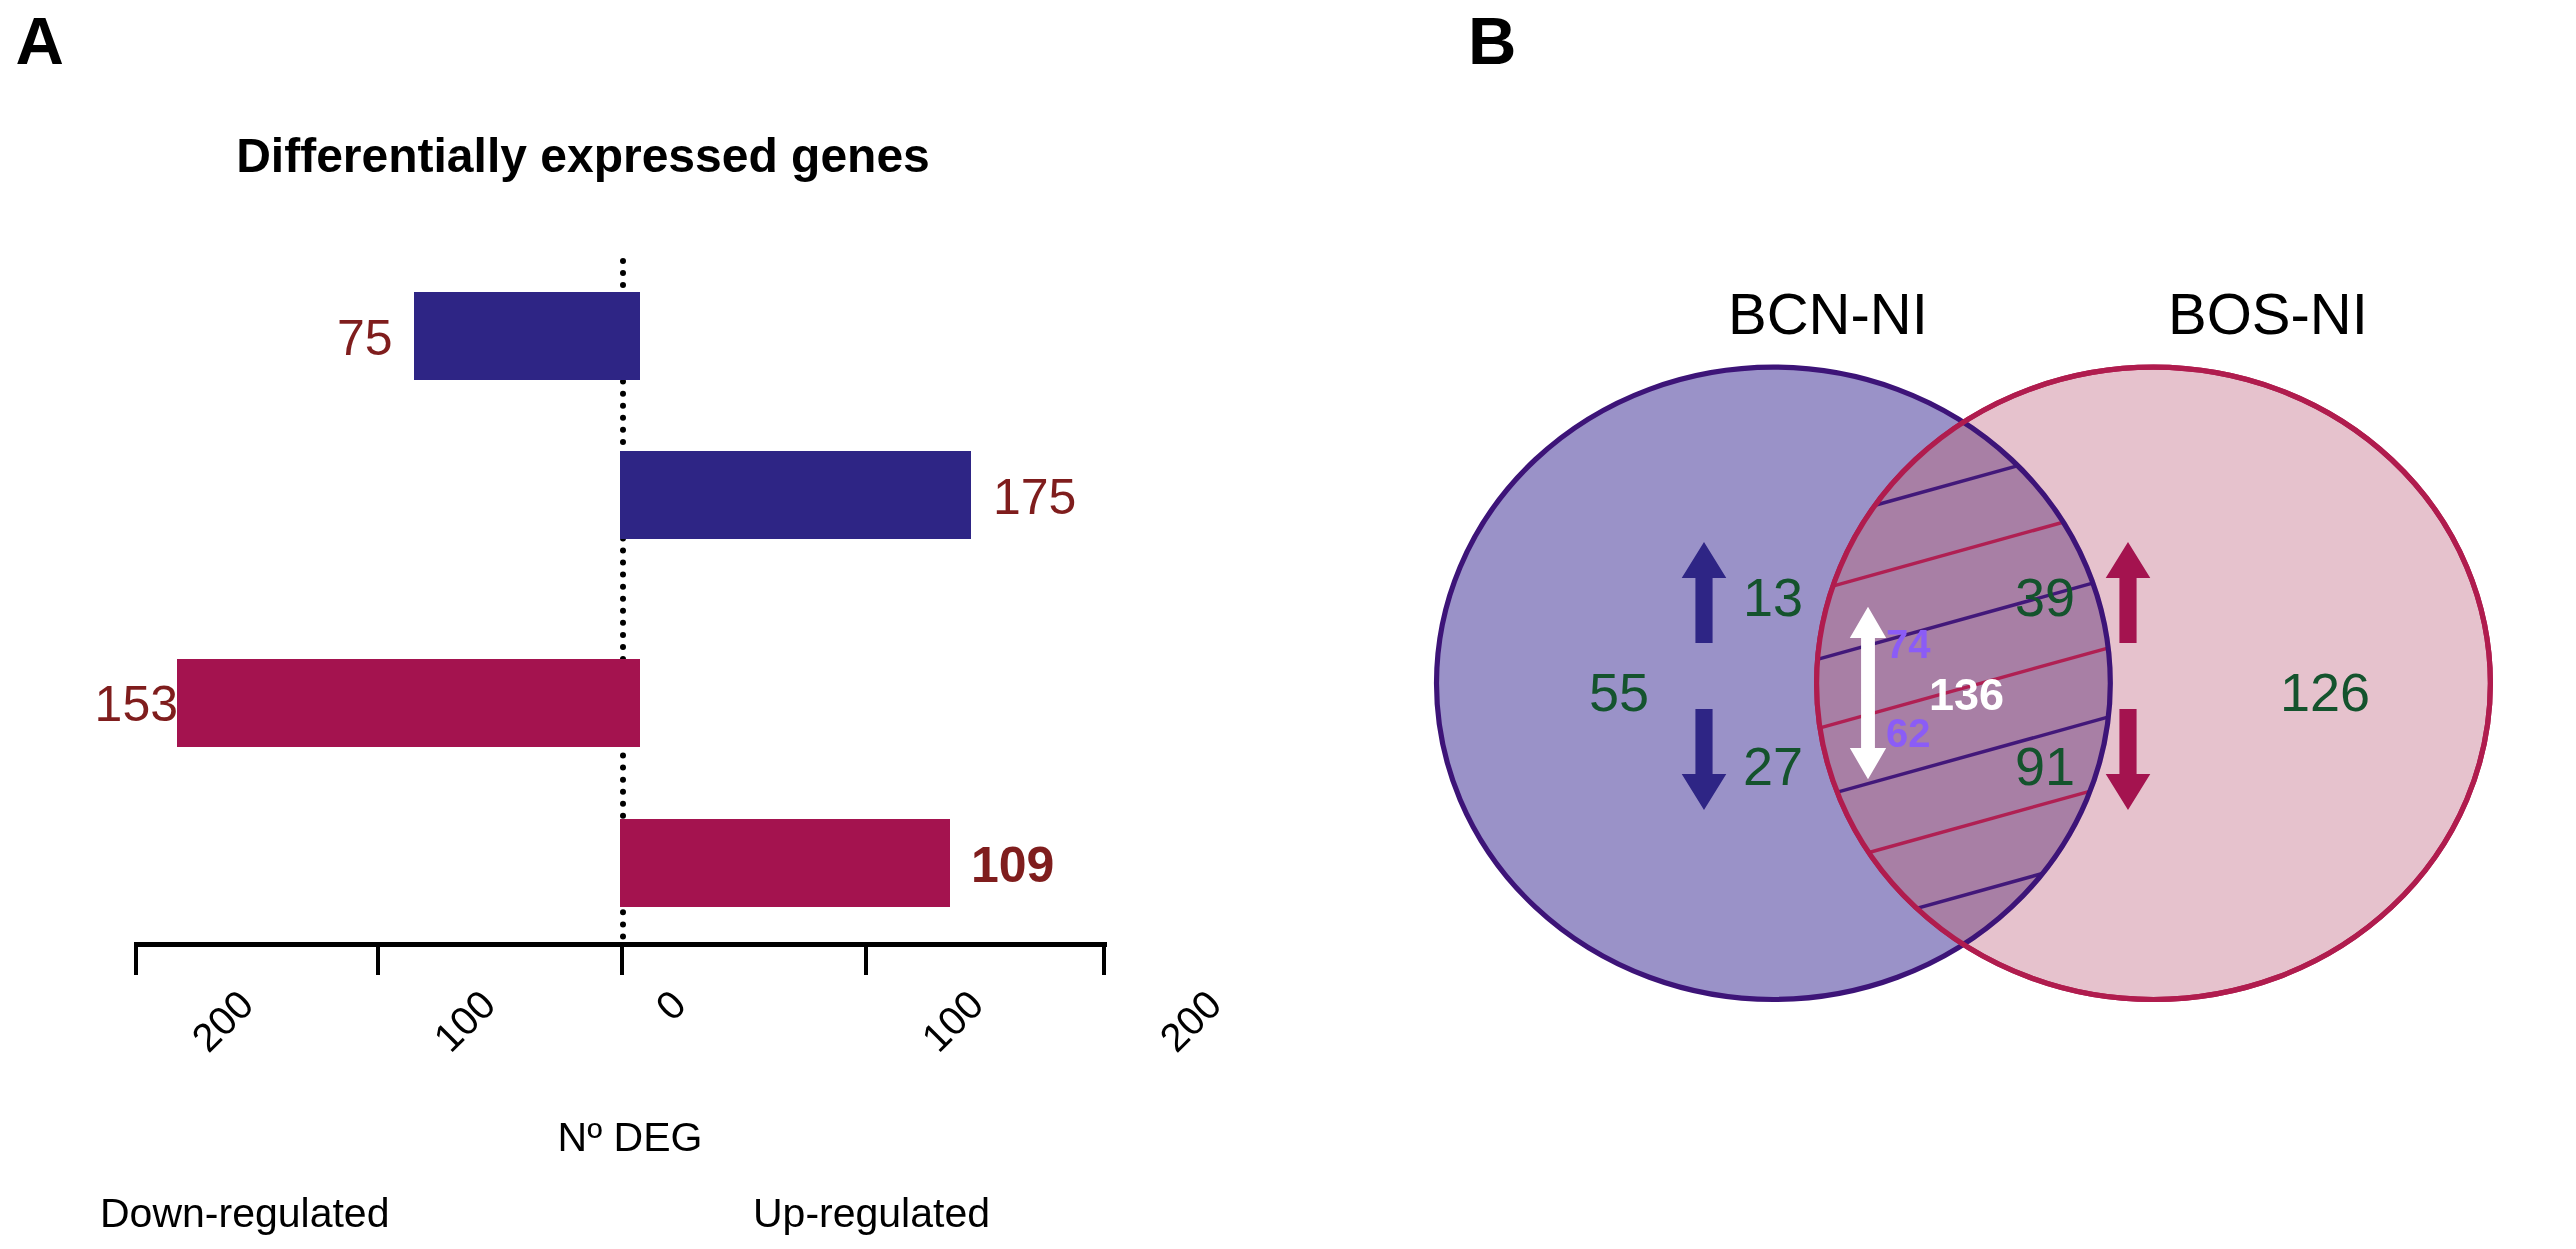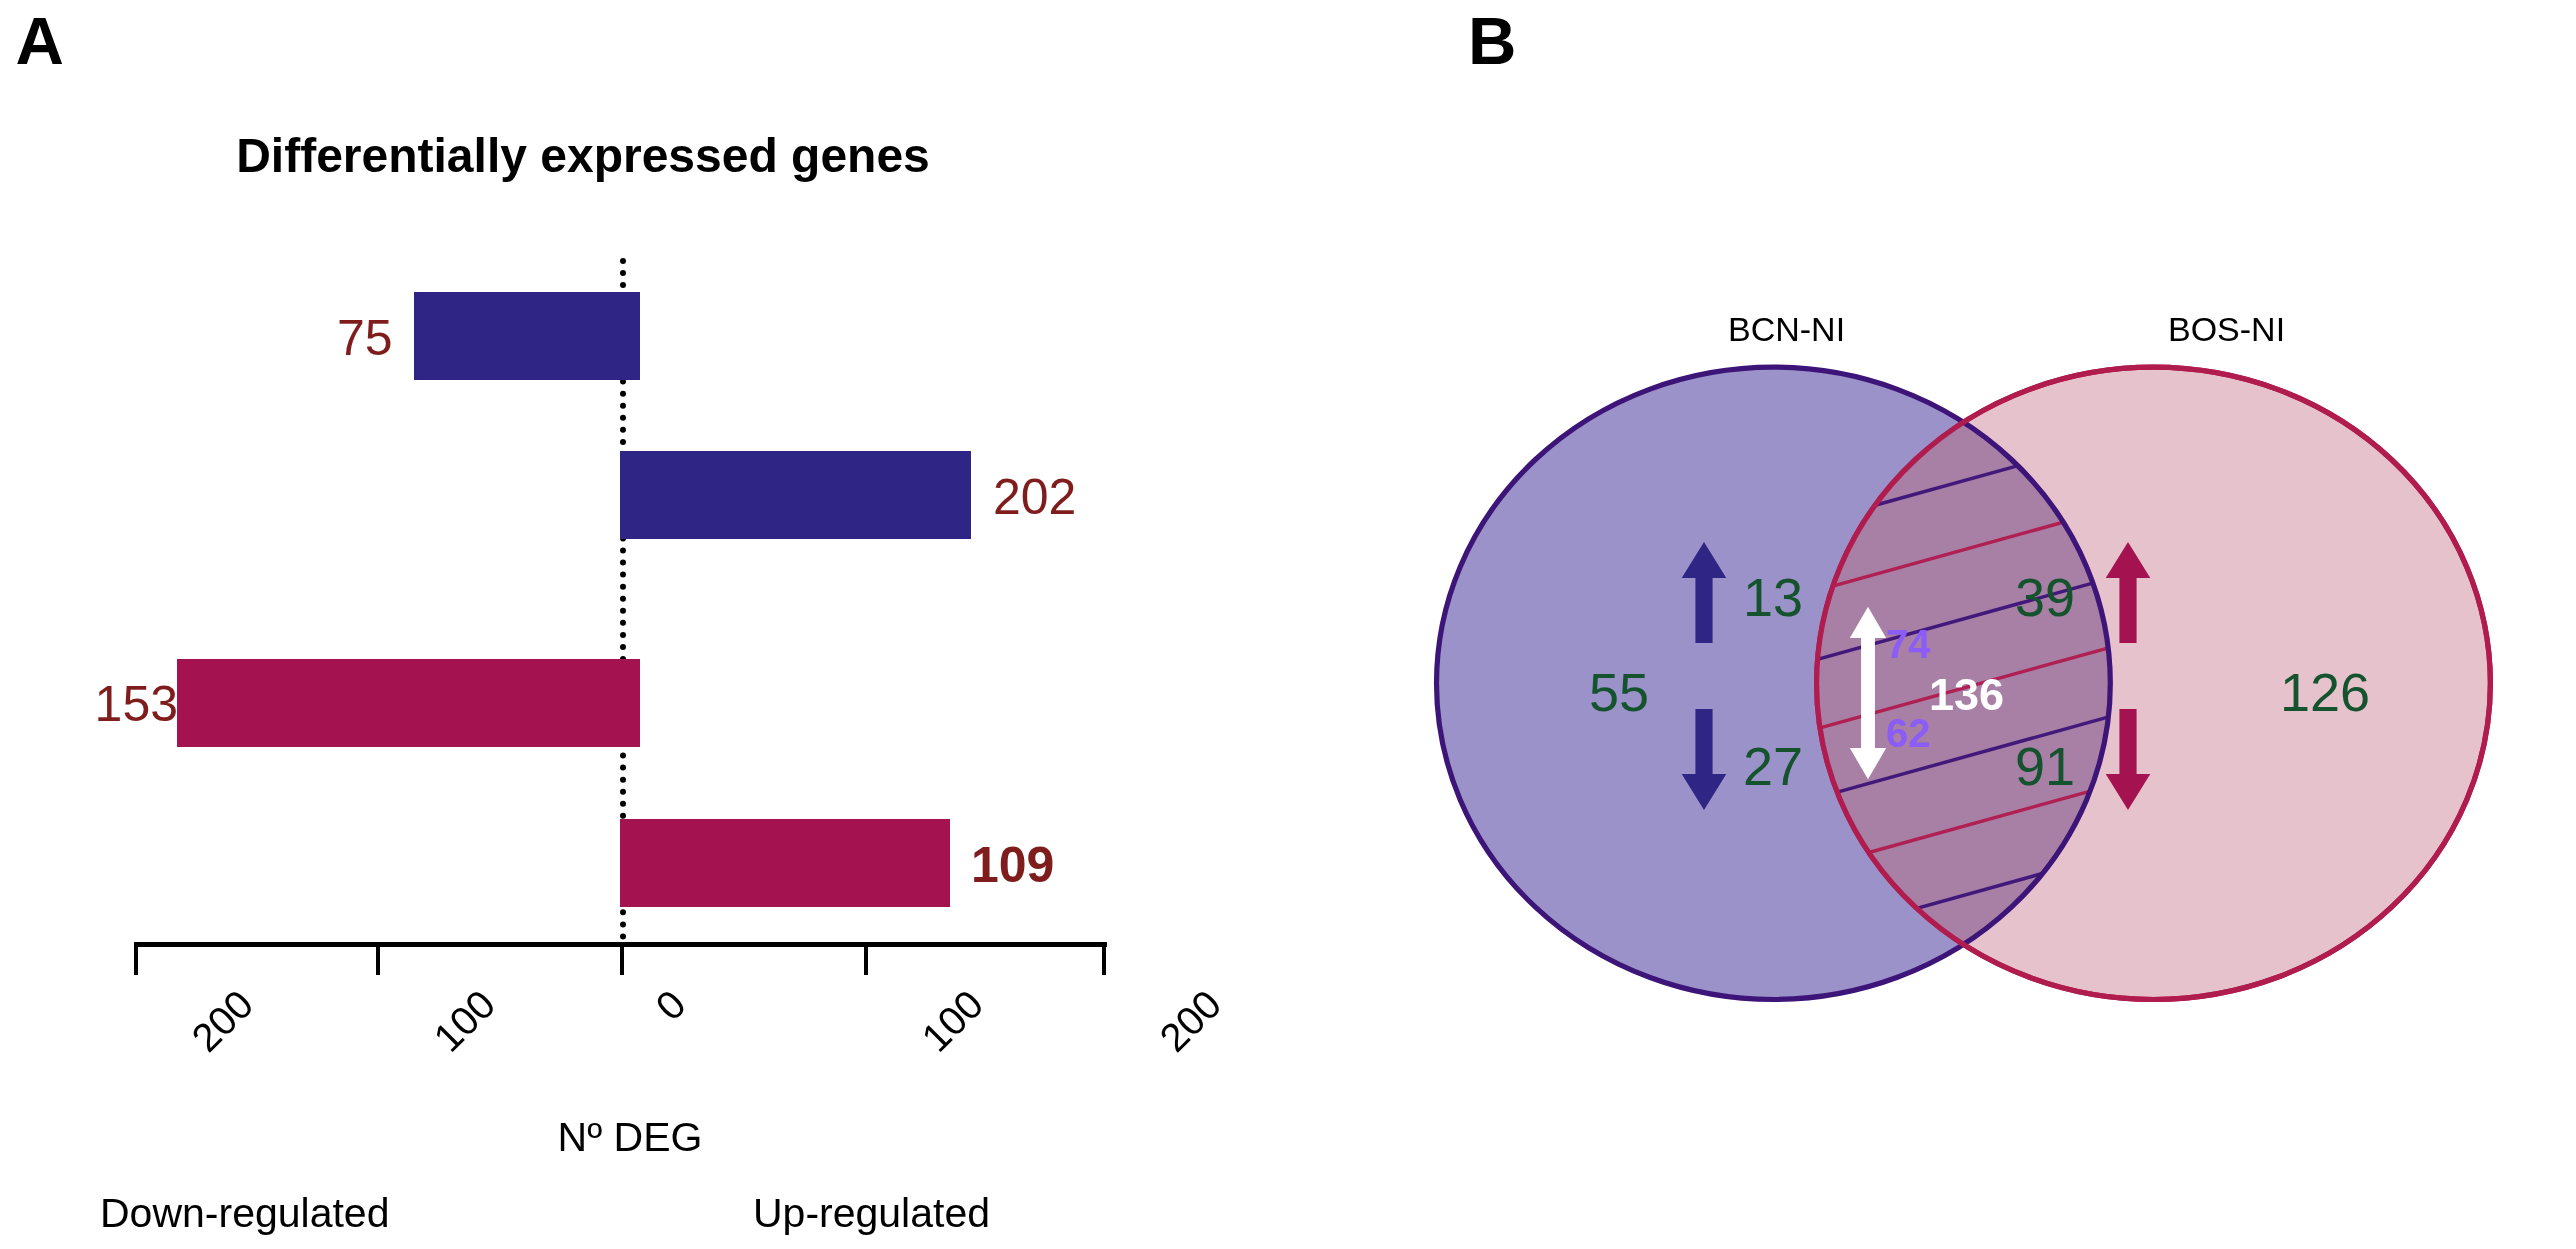--- a/index.html
+++ b/index.html
@@ -140,25 +140,24 @@
     width: 1194px; height: 1249px;
   }
   #venn-svg {
     position: absolute;
     left: 0; top: 0;
     width: 1194px;
     height: 1123px;
   }
   .venn-set-label {
     position: absolute;
-    font-size: 34px;
-    color: #000;
-    white-space: nowrap;
-    line-height: 1;
-    margin-top: 27px;
+    font-size: 58px;
+    color: #000;
+    white-space: nowrap;
+    line-height: 1;
   }
   #venn-label-left  { left: 346px; top: 285px; }
   #venn-label-right { left: 786px; top: 285px; }
 
   .venn-count {
     position: absolute;
     font-size: 54px;
     color: #14532d;
     white-space: nowrap;
     line-height: 1;
@@ -211,21 +210,21 @@
     <div id="chart-title">Differentially expressed genes</div>
 
     <div id="plot-area">
 
       <div id="zero-line"></div>
 
       <div class="bar bar-down bar-blue" style="top:41px; width:226px;"></div>
       <div class="bar-label" style="left:251px; top:62px;">75</div>
 
       <div class="bar bar-up bar-blue" style="top:200px; width:351px;"></div>
-      <div class="bar-label" style="left:907px; top:221px;">202</div>
+      <div class="bar-label" style="left:907px; top:221px;">175</div>
 
       <div class="bar bar-down bar-crimson" style="top:408px; width:463px;"></div>
       <div class="bar-label" style="left:8.6px; top:428px;">153</div>
 
       <div class="bar bar-up bar-crimson" style="top:568px; width:330px;"></div>
       <div class="bar-label" style="left:885px; top:589px;font-weight:bold;">109</div>
     </div>
 
     <div id="axis">
       <div id="axis-line"></div>

